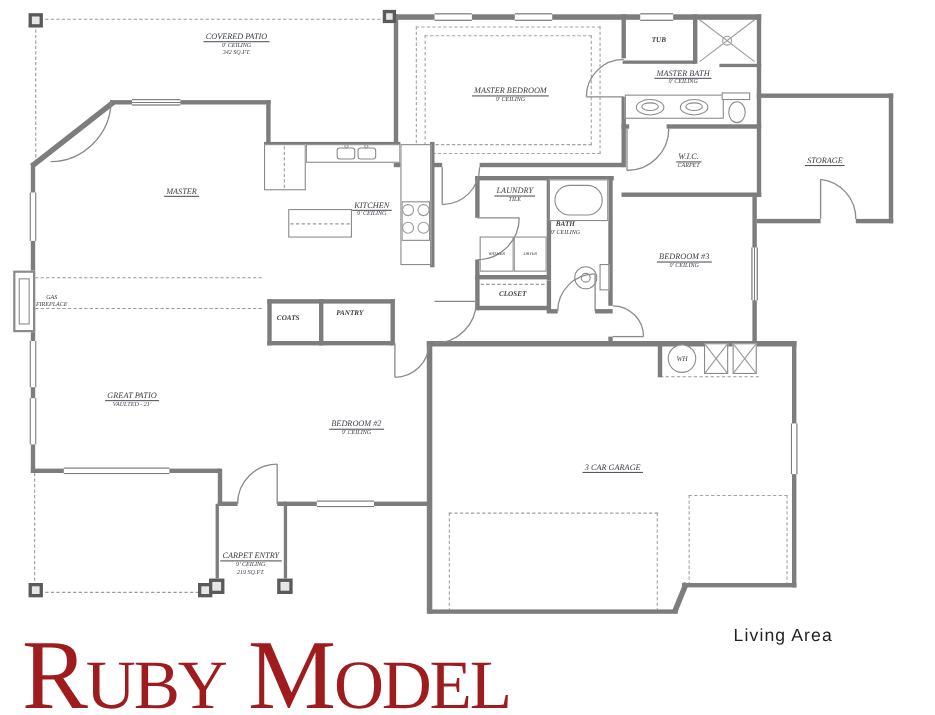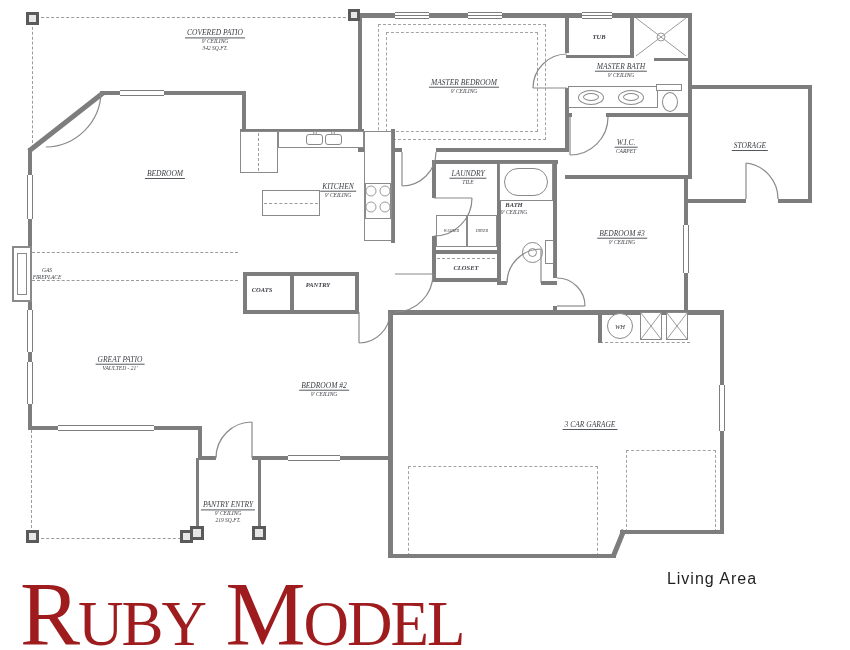--- a/index.html
+++ b/index.html
@@ -222,21 +222,21 @@
     <div class="l2">9' CEILING</div>
   </div>
   <div class="lbl" style="left:626px;top:146px">
     <div class="l1">W.I.C.</div>
     <div class="l2">CARPET</div>
   </div>
   <div class="lbl" style="left:750px;top:146px">
     <div class="l1">STORAGE</div>
   </div>
   <div class="lbl" style="left:165px;top:174px">
-    <div class="l1">BEDROOM</div>
+    <div class="l1">MASTER</div>
   </div>
   <div class="lbl" style="left:338px;top:190px">
     <div class="l1">KITCHEN</div>
     <div class="l2">9' CEILING</div>
   </div>
   <div class="lbl" style="left:468px;top:177px">
     <div class="l1">LAUNDRY</div>
     <div class="l2">TILE</div>
   </div>
   <div class="lbl" style="left:514px;top:208px">
@@ -261,25 +261,25 @@
   <div class="lbl" style="left:262px;top:290px">
     <div class="l1n">COATS</div>
   </div>
   <div class="lbl" style="left:318px;top:285px">
     <div class="l1n">PANTRY</div>
   </div>
   <div class="lbl" style="left:324px;top:389px">
     <div class="l1">BEDROOM #2</div>
     <div class="l2">9' CEILING</div>
   </div>
-  <div class="lbl" style="left:590px;top:425px">
+  <div class="lbl" style="left:557px;top:425px">
     <div class="l1">3 CAR GARAGE</div>
   </div>
   <div class="lbl" style="left:228px;top:512px">
-    <div class="l1">PANTRY ENTRY</div>
+    <div class="l1">CARPET ENTRY</div>
     <div class="l2">9' CEILING</div>
     <div class="l2">219 SQ.FT.</div>
   </div>
 
   <div class="title" style="color: rgb(158, 27, 30);">Ruby Model</div>
   <div class="living">
     <div class="v1">Living Area</div>
   </div>
 
 </div>

